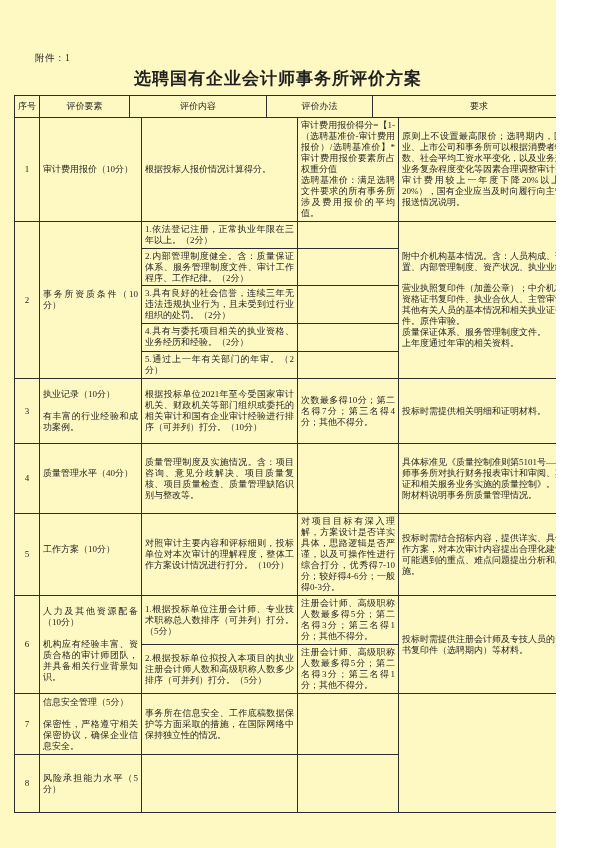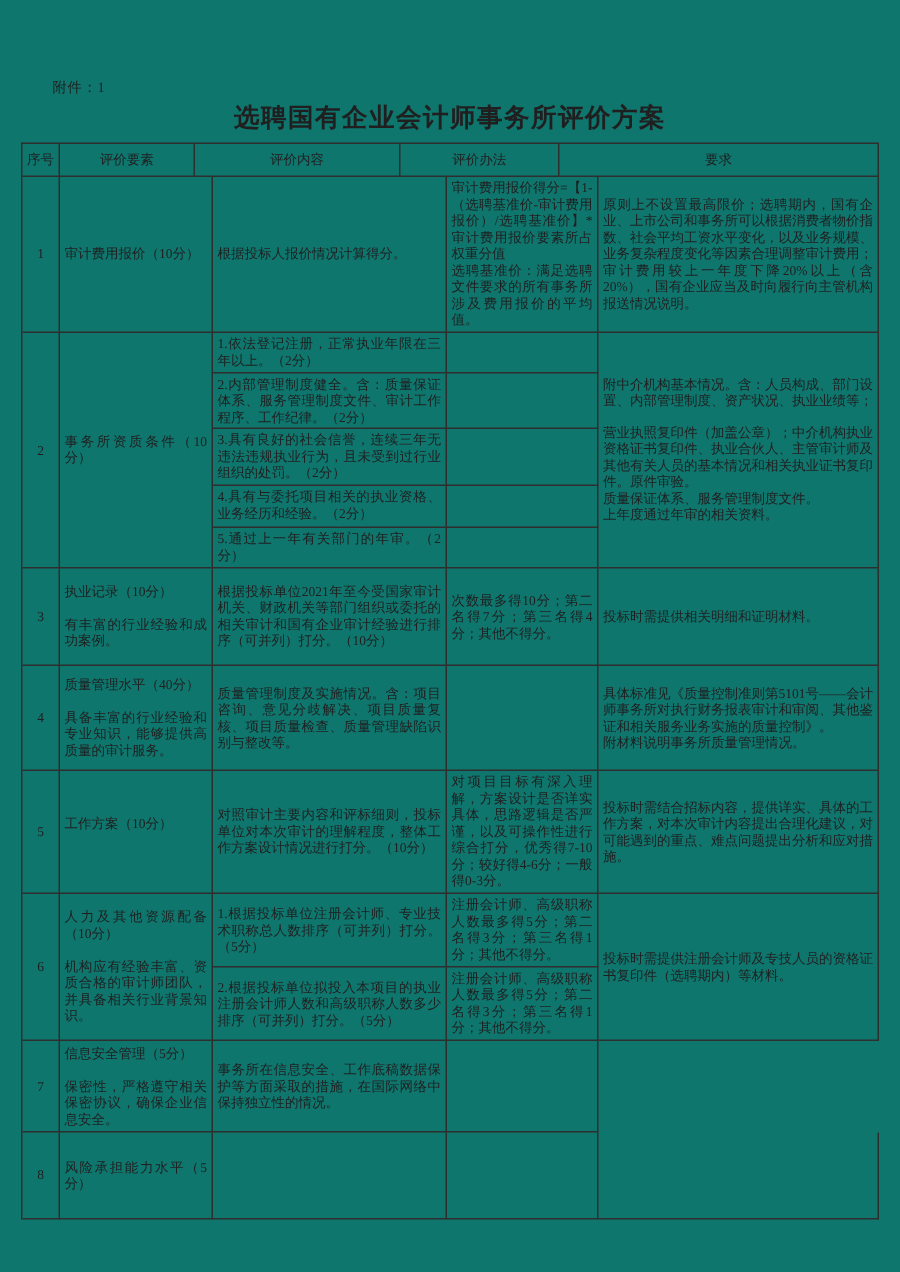--- a/index.html
+++ b/index.html
@@ -1,17 +1,17 @@
 <!DOCTYPE html>
 <html><head>
 <meta charset="utf-8">
 <style>
   html,body{margin:0;padding:0;background:#fff;}
   .page{
-    position:relative;width:600px;height:848px;background:#0f766e;
+    position:relative;width:556px;height:848px;background:#fef9c3;
     font-family:"Liberation Serif","DejaVu Serif",serif;
     color:#1f1f1f;overflow:hidden;
   }
   .att{position:absolute;top:52px;left:35px;font-size:9.5px;letter-spacing:.5px;}
   .title{
     position:absolute;top:67px;left:0;width:100%;text-align:center;
     font-size:17px;font-weight:bold;letter-spacing:1px;
   }
   .tbl{
     position:absolute;top:95px;left:14px;width:571px;
@@ -141,21 +141,20 @@
       </div>
       <div class="td c5">
         <p>投标时需提供相关明细和证明材料。</p>
       </div>
     </div>
 
     <div class="tr r4">
       <div class="td c1 ctr">4</div>
       <div class="td c2">
         <p class="gap">质量管理水平（40分）</p>
-        <p>具备丰富的行业经验和专业知识，能够提供高质量的审计服务。</p>
       </div>
       <div class="td c3">
         <p>质量管理制度及实施情况。含：项目咨询、意见分歧解决、项目质量复核、项目质量检查、质量管理缺陷识别与整改等。</p>
       </div>
       <div class="td c4"></div>
       <div class="td c5">
         <p>具体标准见《质量控制准则第5101号——会计师事务所对执行财务报表审计和审阅、其他鉴证和相关服务业务实施的质量控制》。</p>
         <p>附材料说明事务所质量管理情况。</p>
       </div>
     </div>

